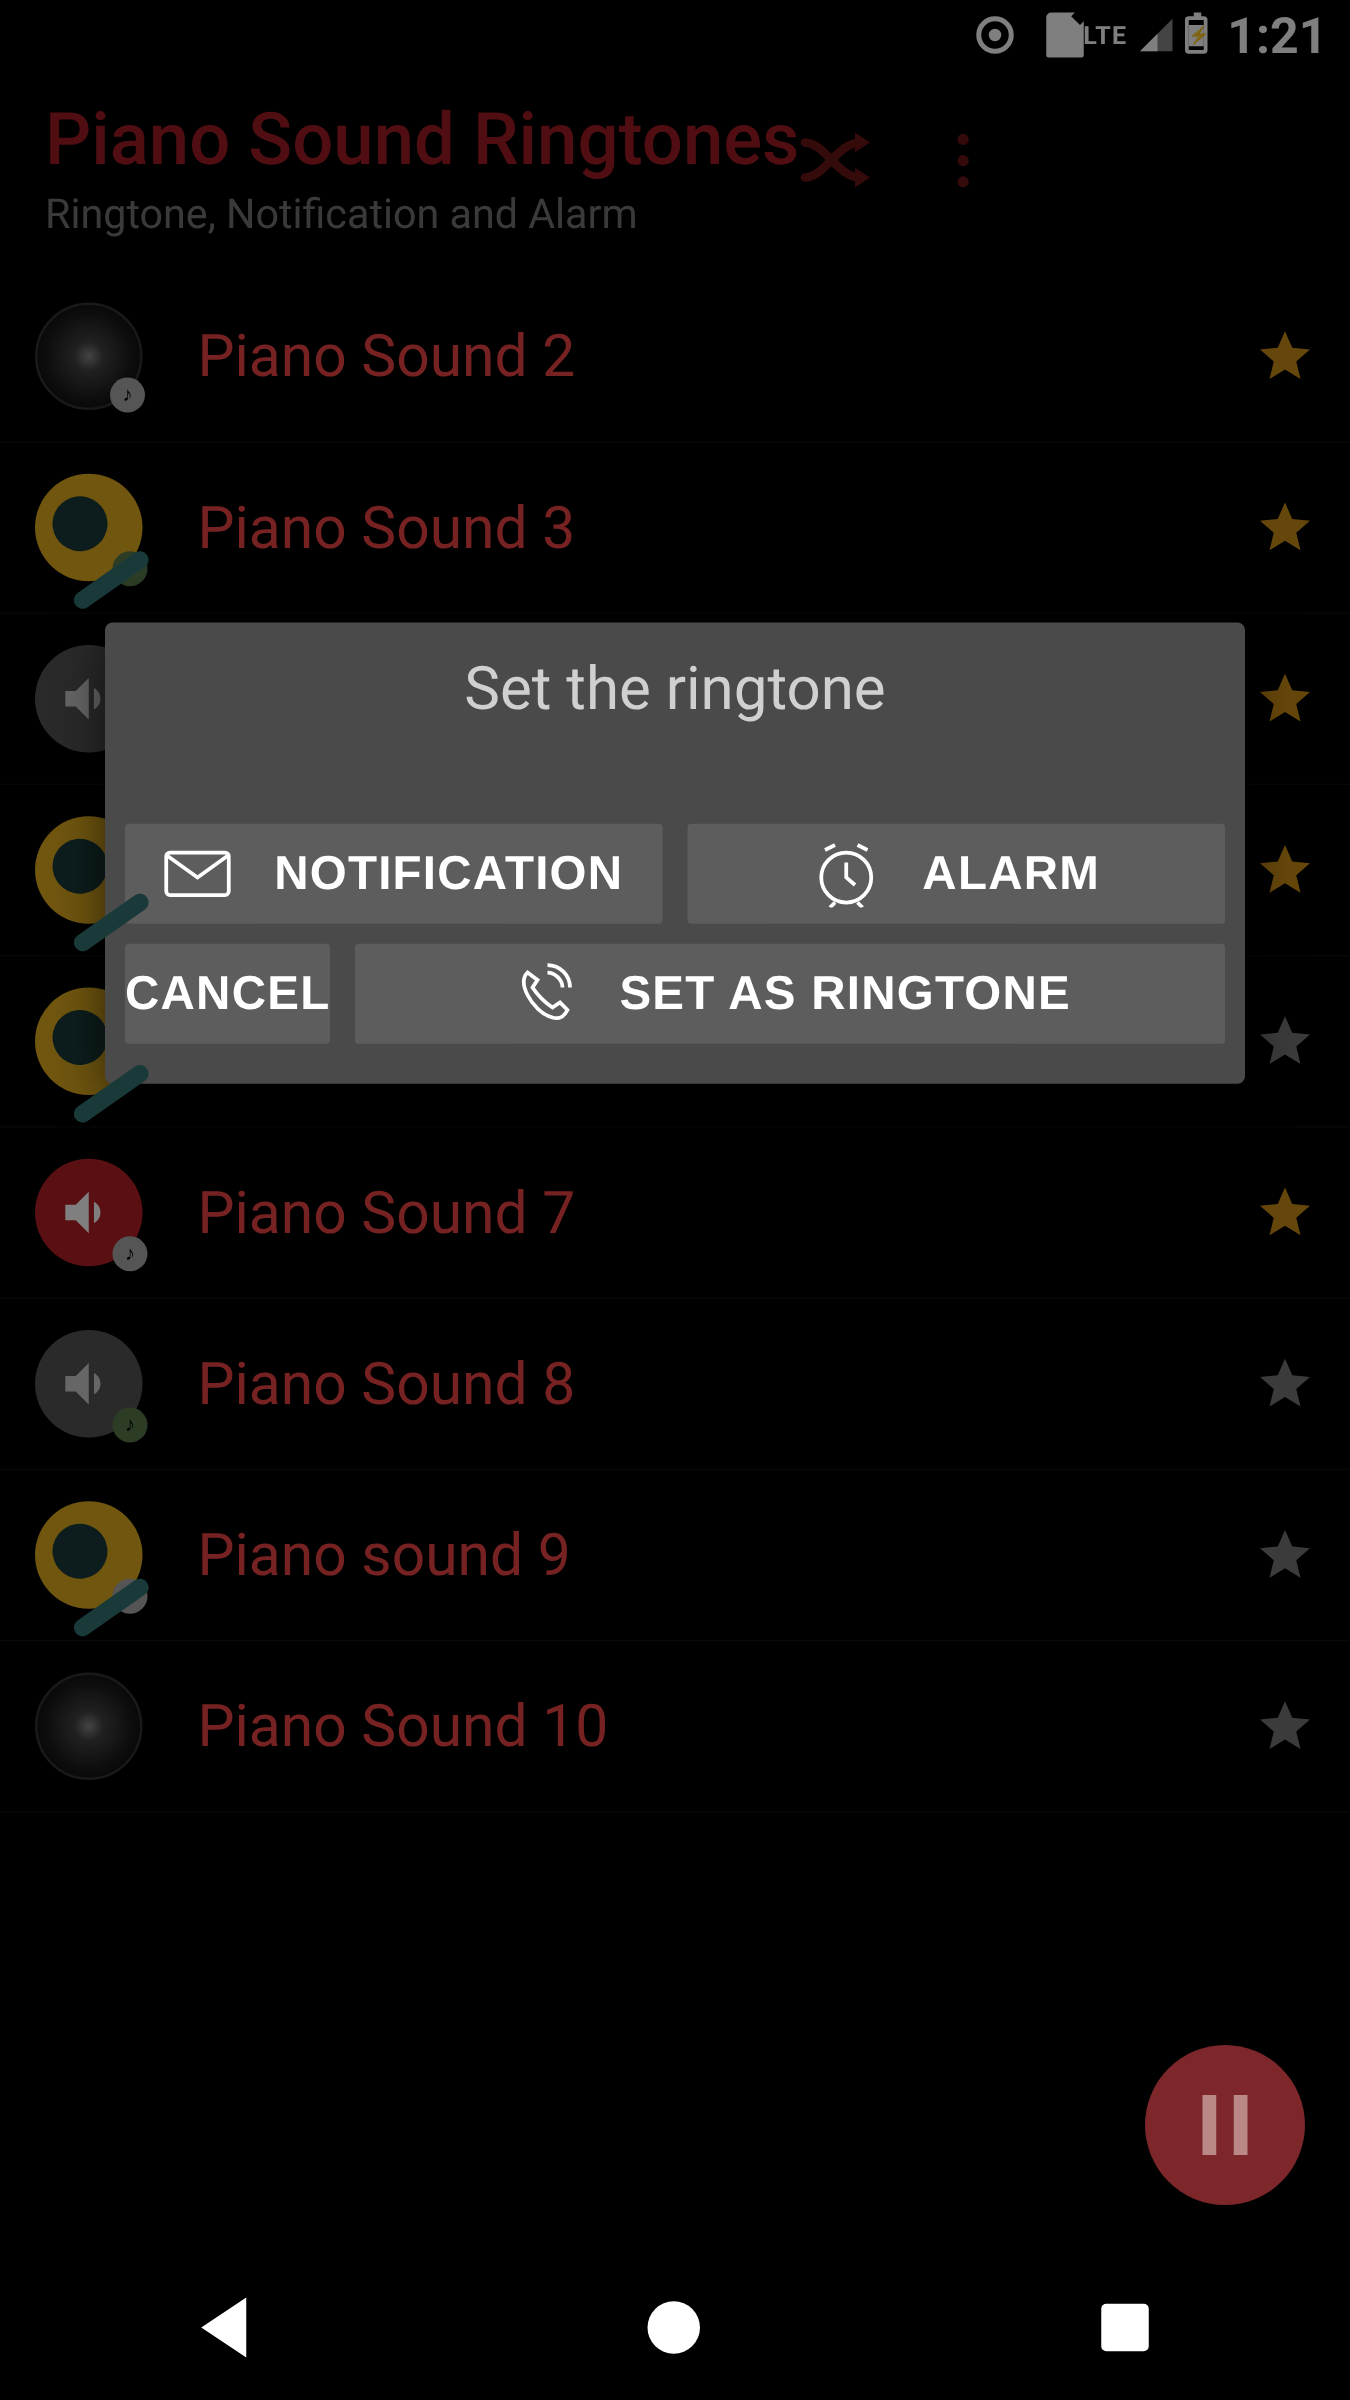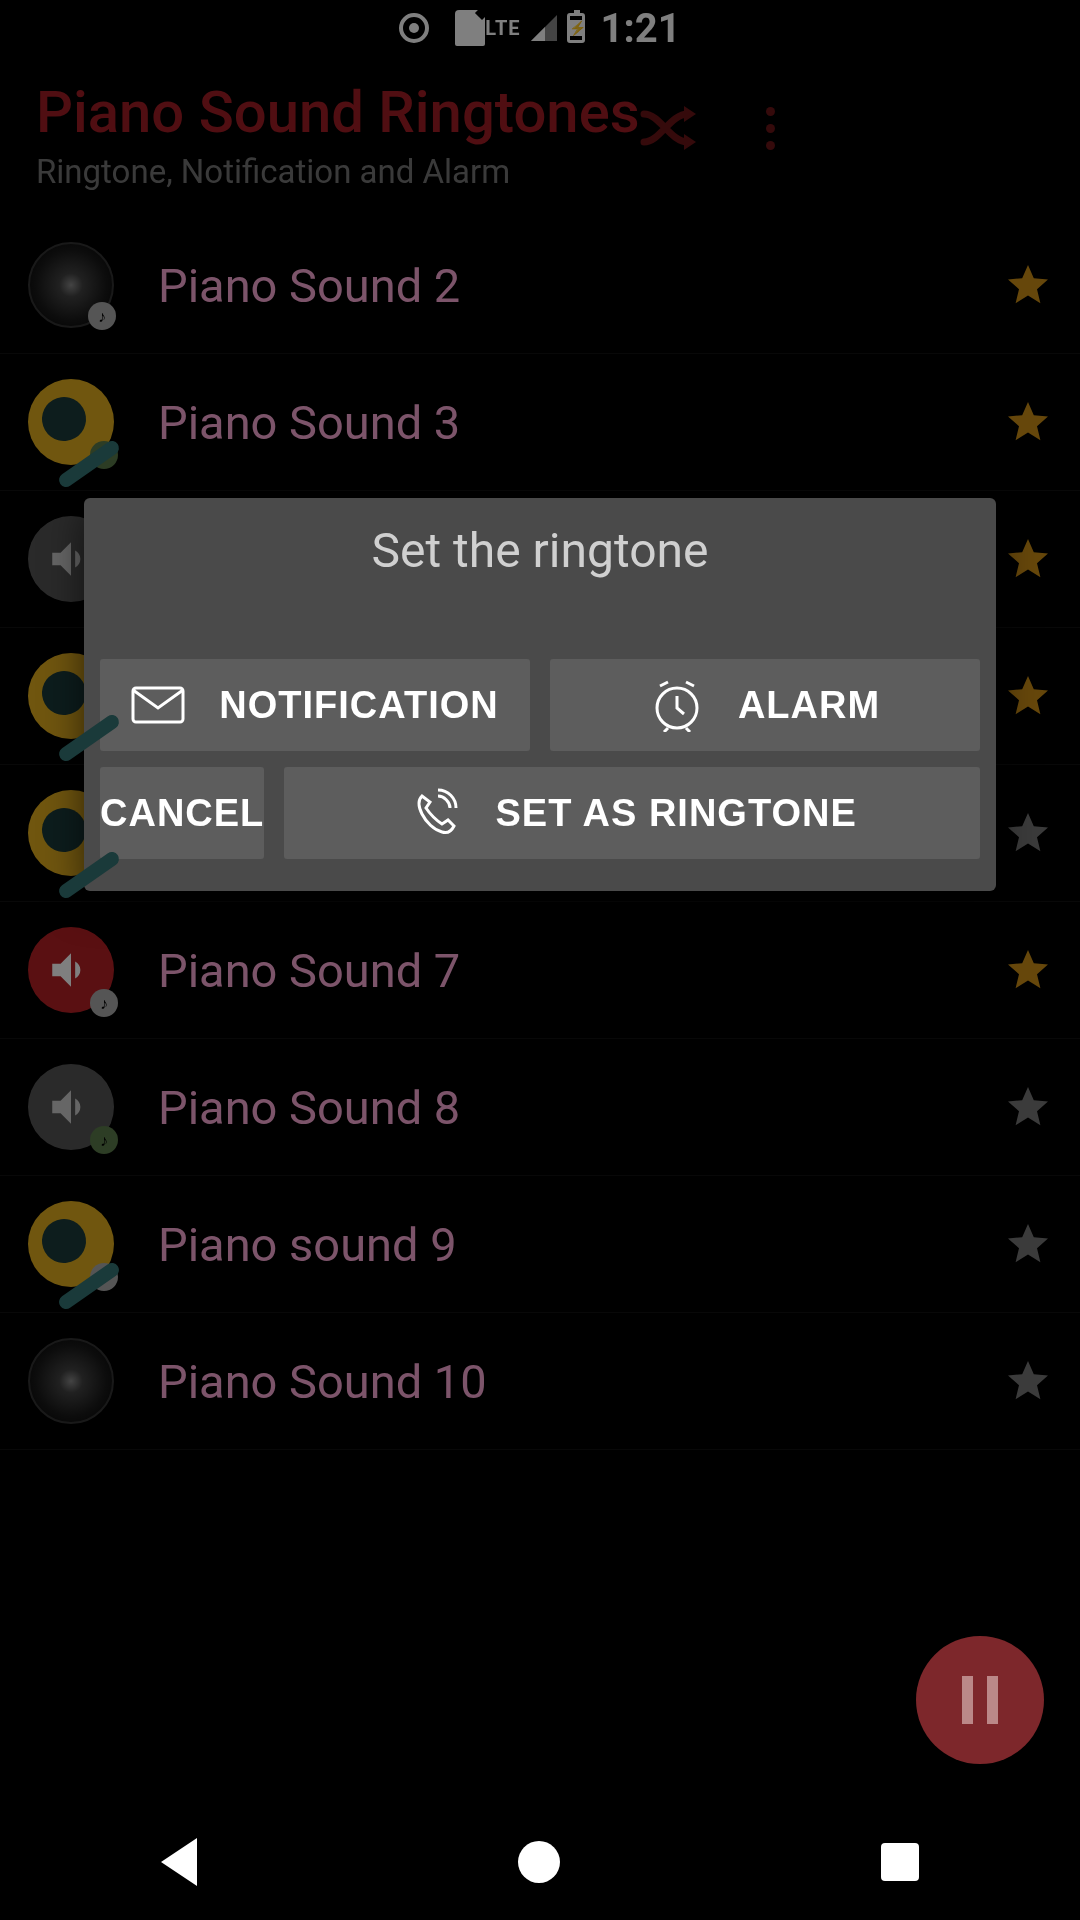--- a/index.html
+++ b/index.html
@@ -7,21 +7,21 @@
   width: 1080px;
   height: 1920px;
   background: #000;
   font-family: Roboto, Arial, sans-serif;
   overflow: hidden;
   position: relative;
 }
 .status-bar {
   height: 56px;
   display: flex;
-  justify-content: center;
+  justify-content: flex-end;
   align-items: center;
   padding: 0 18px;
   color: #fff;
 }
 .status-left { display: flex; gap: 26px; align-items: center; }
 .status-right { display: flex; gap: 10px; align-items: center; }
 .dot-icon {
   width: 30px; height: 30px; border: 4px solid #fff; border-radius: 50%;
   display: flex; align-items: center; justify-content: center;
 }
@@ -72,21 +72,21 @@
 .avatar.vol-red { background: #b52025; display:flex; align-items:center; justify-content:center;}
 .avatar.vol-red svg { fill: #fff; }
 .badge {
   position: absolute; bottom: -4px; right: -4px;
   width: 28px; height: 28px; border-radius: 50%;
   display: flex; align-items: center; justify-content: center;
   font-size: 16px; color: #000;
 }
 .badge.grey { background: #aaa; }
 .badge.green { background: #5a7a4a; }
-.label { flex: 1; font-size: 47px; color: #f9a8d4; font-weight: 400; }
+.label { flex: 1; font-size: 47px; color: #ef4444; font-weight: 400; }
 .star { width: 48px; height: 48px; }
 .star.gold { fill: #cc8f16; }
 .star.grey { fill: #777; }
 
 .dim-overlay {
   position: absolute; inset: 0; background: rgba(0,0,0,0.5);
 }
 .dialog {
   position: absolute;
   top: 498px; left: 84px; right: 84px;
@@ -94,21 +94,21 @@
   border-radius: 6px;
   padding: 24px 16px 16px;
   box-shadow: 0 10px 40px rgba(0,0,0,0.6);
 }
 .dialog-title { color: #d0d0d0; font-size: 48px; text-align: center; margin-bottom: 80px; font-weight: 400; }
 .dialog-row { display: flex; gap: 20px; margin-bottom: 16px; }
 .dbtn {
   flex: 1;
   background: #5d5d5d;
   border: none;
-  height: 92px;
+  height: 80px;
   display: flex;
   align-items: center;
   justify-content: center;
   gap: 34px;
   color: #fff;
   font-size: 38px;
   font-weight: 600;
   letter-spacing: 1px;
   border-radius: 3px;
 }

